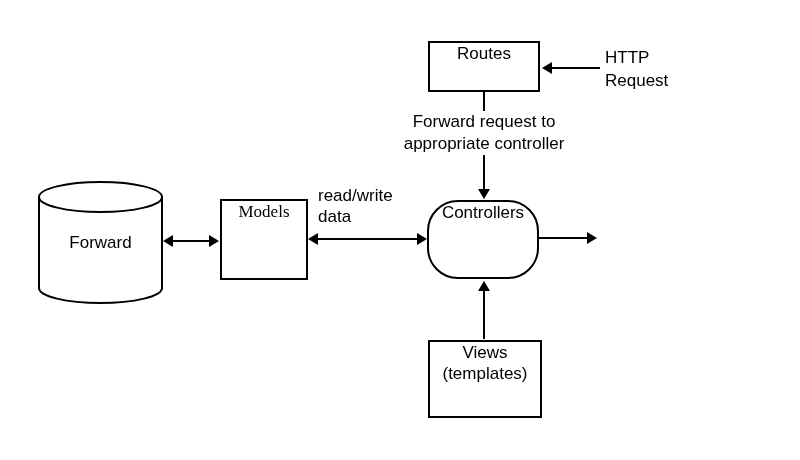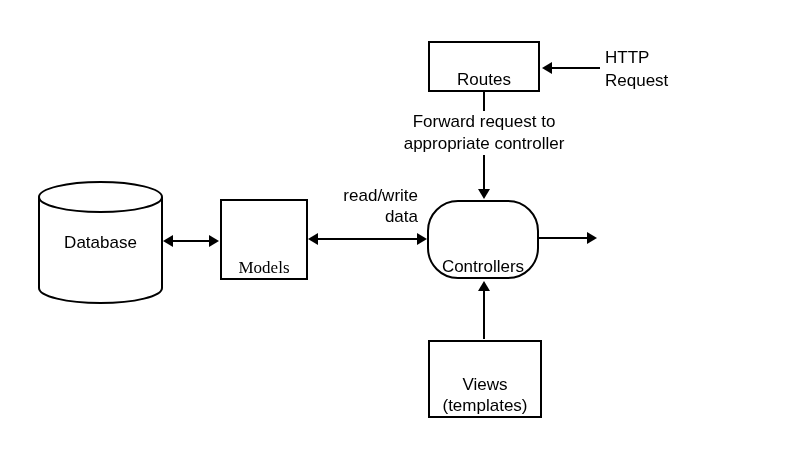--- a/index.html
+++ b/index.html
@@ -22,21 +22,21 @@
     stroke-width: 2;
   }
   .overlay .head { fill: var(--stroke, #000000); stroke: none; }
   .box {
     position: absolute;
     z-index: 2;
     box-sizing: border-box;
     border: 2px solid var(--stroke, #000000);
     background: var(--bg, #ffffff);
     display: flex;
-    align-items: flex-end;
+    align-items: flex-start;
     justify-content: center;
     text-align: center;
     font-size: 17px;
     line-height: 21px;
   }
   .pre { white-space: pre-line; }
   #routes-box      { left: 428px; top: 41px;  width: 112px; height: 51px; }
   #models-box      { left: 220px; top: 199px; width: 88px;  height: 81px; font-family: Liberation Serif, serif; }
   #controllers-box { left: 427px; top: 200px; width: 112px; height: 79px; border-radius: 31px; }
   #views-box       { left: 428px; top: 340px; width: 114px; height: 78px; }
@@ -56,21 +56,21 @@
   #ann-http-request  { left: 605px; top: 46px;  text-align: left; }
   #ann-http-response { left: 605px; top: 215px; text-align: left; }
   #ann-forward {
     left: 384px; top: 111px; width: 200px;
     text-align: center;
     line-height: 22px;
     background: var(--bg, #ffffff);
   }
   #ann-readwrite {
     left: 318px; top: 185px; width: 100px;
-    text-align: right;
+    text-align: left;
     line-height: 21px;
   }
 </style>
 </head>
 <body>
 
 <div class="canvas">
 
   <svg class="overlay" width="800" height="460" viewBox="0 0 800 460">
     <defs>
@@ -108,21 +108,21 @@
   <div class="box" id="controllers-box">
     <span>Controllers</span>
   </div>
 
   <div class="box" id="views-box">
     <span class="pre">Views
 (templates)</span>
   </div>
 
   <div class="db-label">
-    <span>Database</span>
+    <span>Forward</span>
   </div>
 
   <div class="ann pre" id="ann-forward">Forward request to
 appropriate controller</div>
 
   <div class="ann pre" id="ann-http-request">HTTP
 Request</div>
 
   <div class="ann pre" id="ann-readwrite">read/write
 data</div>

